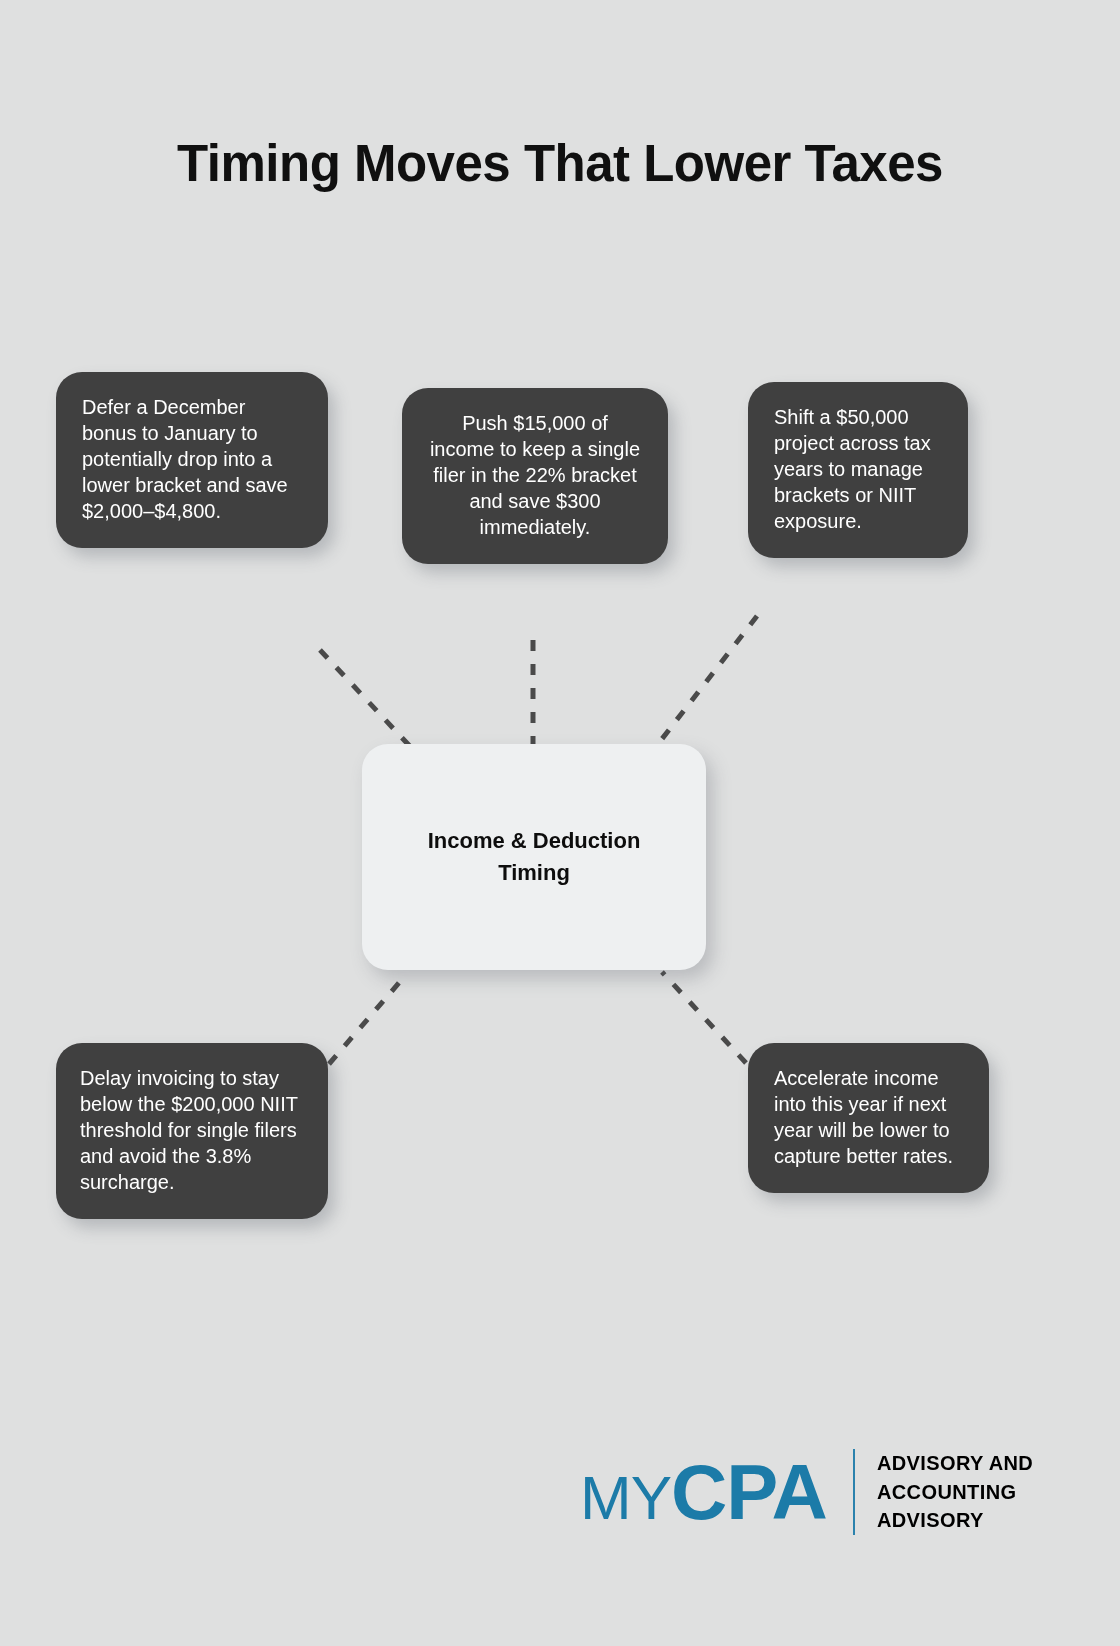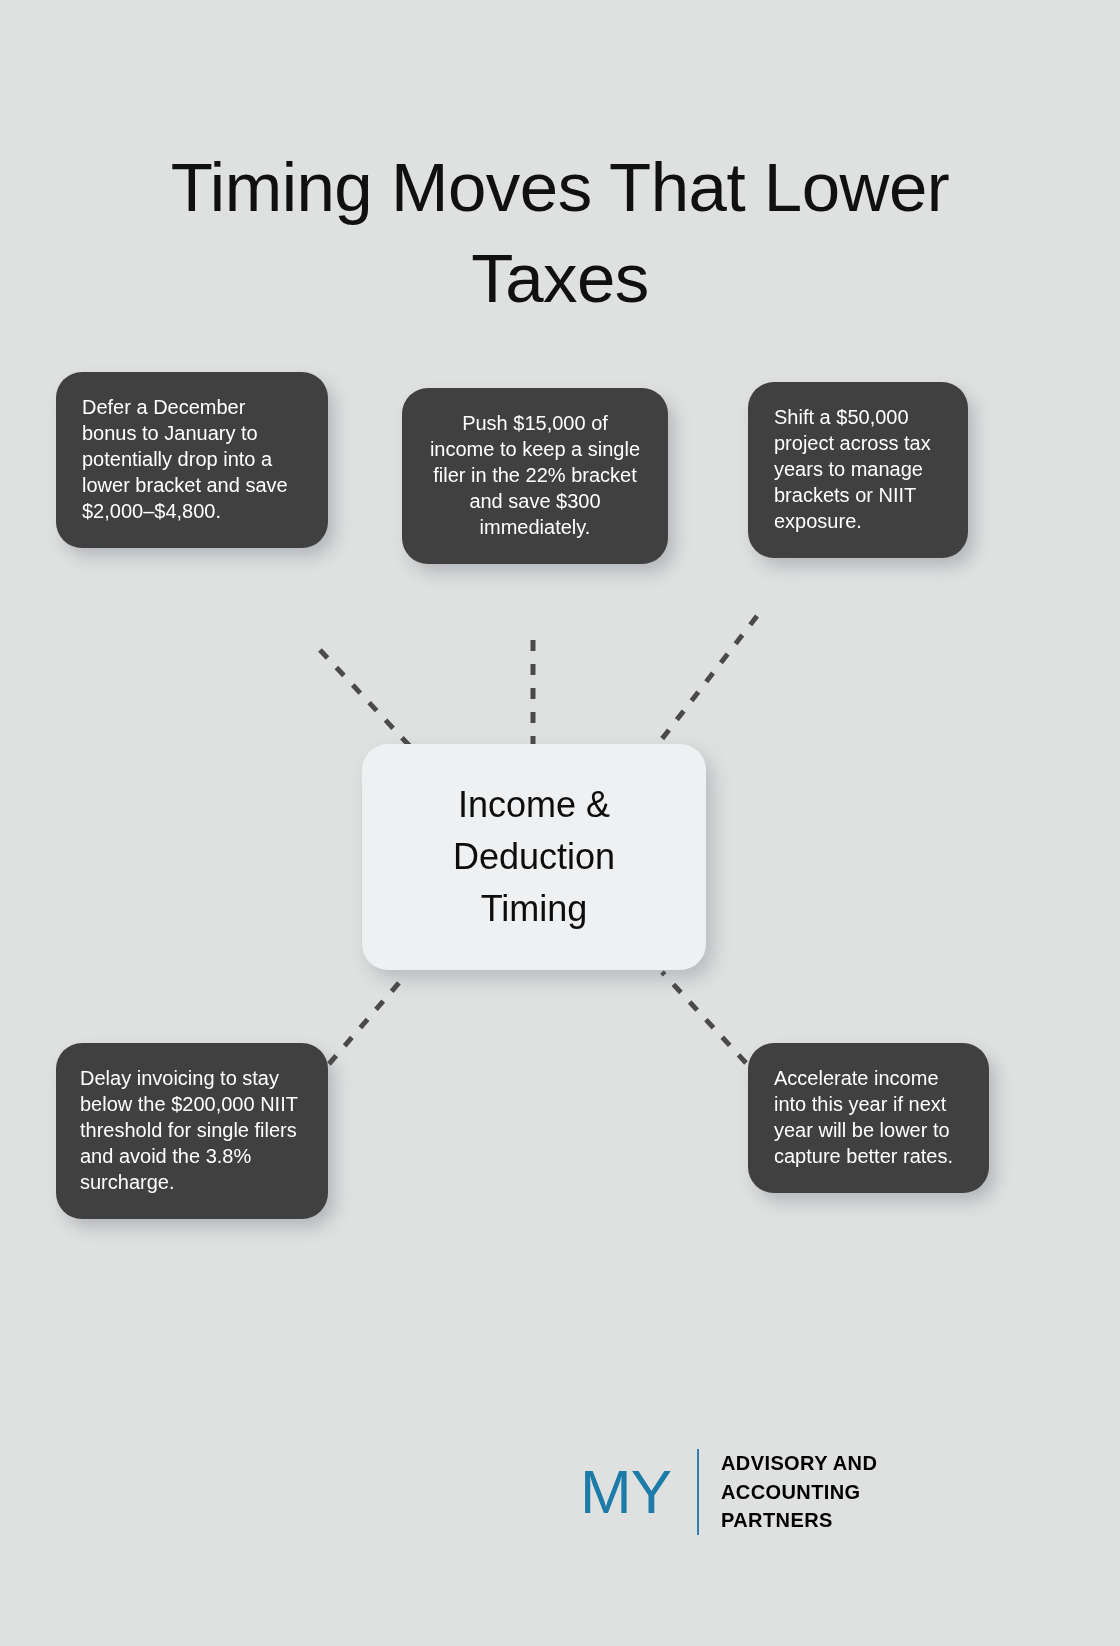--- a/index.html
+++ b/index.html
@@ -23,23 +23,23 @@
     height: 1646px;
   }
 
   
   .title {
     position: absolute;
     left: 110px;
     top: 96px;
     width: 900px;
     text-align: center;
-    font-size: 69px;
+    font-size: 51px;
     line-height: 1.32;
-    font-weight: normal;
+    font-weight: bold;
     color: #101010;
     letter-spacing: -0.5px;
   }
 
   
   #connectors {
     position: absolute;
     left: 0;
     top: 0;
     width: 1120px;
@@ -69,23 +69,23 @@
   .center-node {
     position: absolute;
     left: 362px;
     top: 744px;
     width: 344px;
     height: 226px;
     box-sizing: border-box;
     border-radius: 26px;
     background: #eef0f1;
     color: #0d0d0d;
-    font-size: 36px;
+    font-size: 22px;
     line-height: 1.45;
-    font-weight: normal;
+    font-weight: bold;
     text-align: center;
     display: flex;
     align-items: center;
     justify-content: center;
     padding: 0 34px;
     box-shadow: 7px 9px 18px rgba(90, 95, 105, 0.28);
   }
 
   
   .logo {
@@ -163,22 +163,23 @@
     <span>Accelerate income into this year if next year will be lower to capture better rates.</span>
   </div>
 
   <div class="center-node">
     <span>Income &amp; Deduction Timing</span>
   </div>
 
   <div class="logo">
     <div class="logo-mark">
       <span class="logo-my">MY</span>
+      <span class="logo-cpa">CPA</span>
     </div>
     <div class="logo-divider"></div>
     <div class="logo-tagline">
       <div>ADVISORY AND</div>
       <div>ACCOUNTING</div>
-      <div>PARTNERS</div>
+      <div>ADVISORY</div>
     </div>
   </div>
 
 </div>
 
 </body></html>

